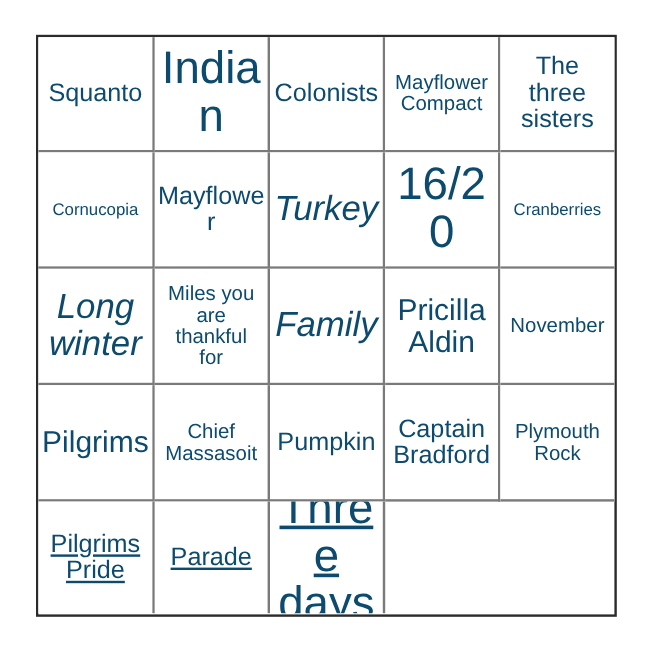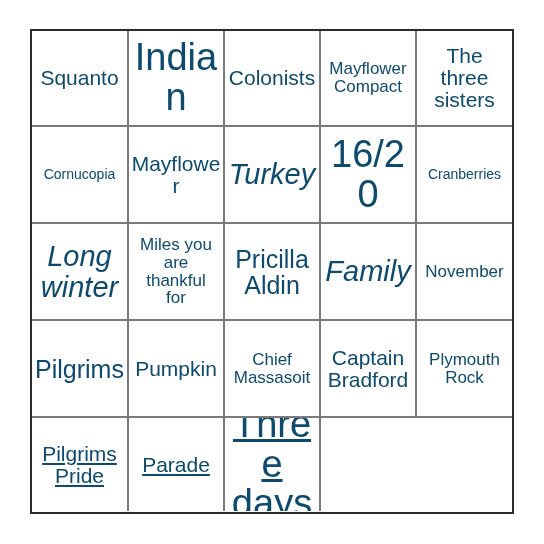--- a/index.html
+++ b/index.html
@@ -121,38 +121,38 @@
           <span class="cell-text fs-xl">Long
 winter</span>
         </div>
         <div class="bingo-cell">
           <span class="cell-text fs-sm">Miles you
 are
 thankful
 for</span>
         </div>
         <div class="bingo-cell">
+          <span class="cell-text fs-xl">Family</span>
+        </div>
+        <div class="bingo-cell">
           <span class="cell-text fs-lg">Pricilla
 Aldin</span>
-        </div>
-        <div class="bingo-cell">
-          <span class="cell-text fs-xl">Family</span>
         </div>
         <div class="bingo-cell">
           <span class="cell-text fs-sm">November</span>
         </div>
         <div class="bingo-cell">
           <span class="cell-text fs-lg">Pilgrims</span>
         </div>
         <div class="bingo-cell">
-          <span class="cell-text fs-md">Pumpkin</span>
+          <span class="cell-text fs-sm">Chief
+Massasoit</span>
         </div>
         <div class="bingo-cell">
-          <span class="cell-text fs-sm">Chief
-Massasoit</span>
+          <span class="cell-text fs-md">Pumpkin</span>
         </div>
         <div class="bingo-cell">
           <span class="cell-text fs-md">Captain
 Bradford</span>
         </div>
         <div class="bingo-cell">
           <span class="cell-text fs-sm">Plymouth
 Rock</span>
         </div>
         <div class="bingo-cell">

